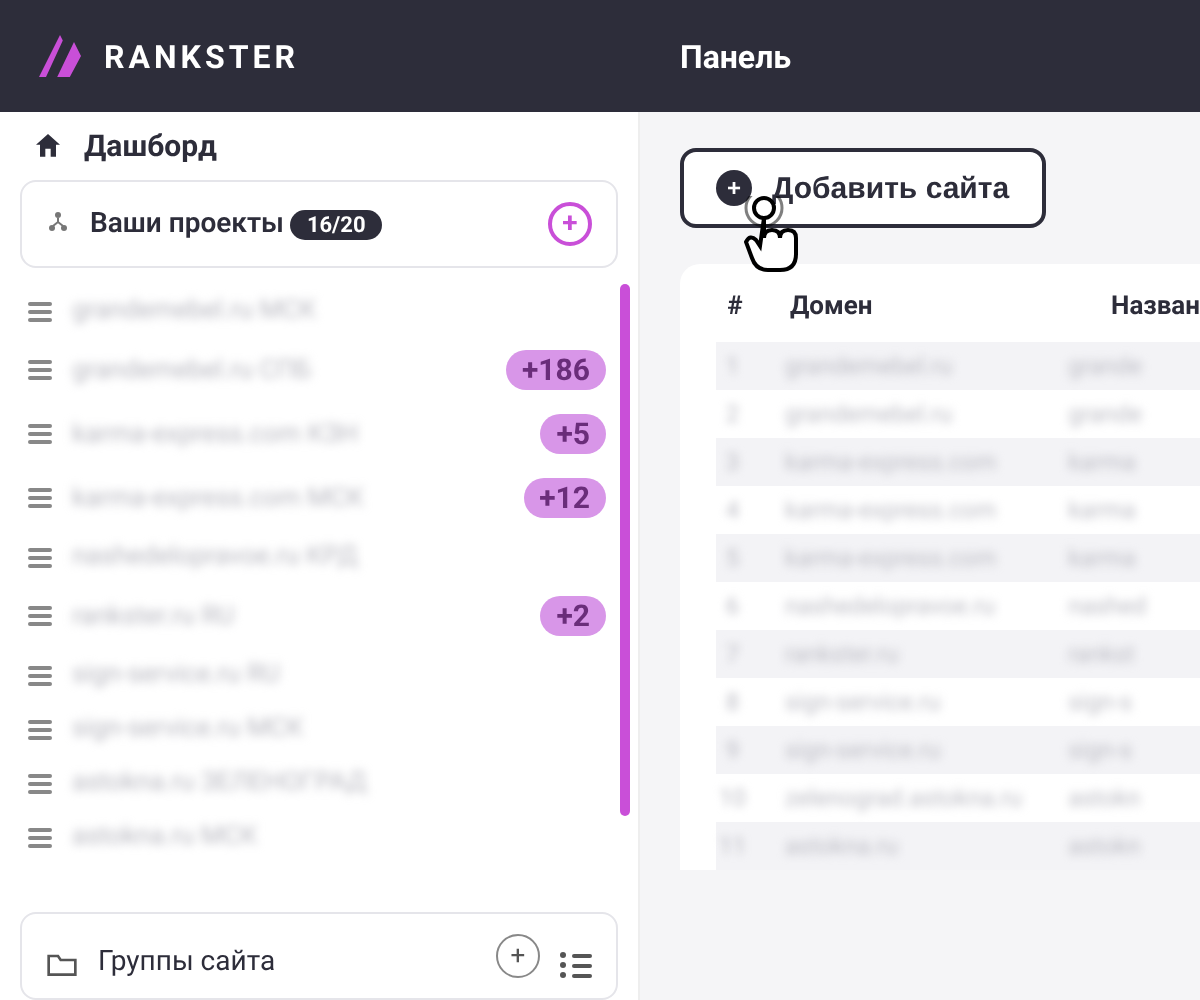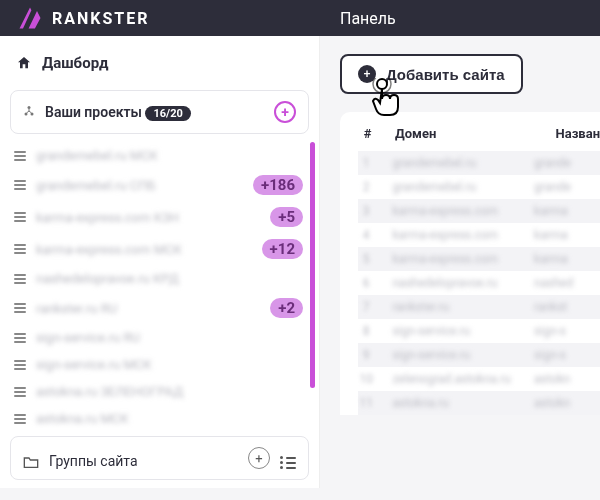--- a/index.html
+++ b/index.html
@@ -1,24 +1,24 @@
 <!DOCTYPE html>
 <html><head>
 <meta charset="utf-8">
 <style>
 *{margin:0;padding:0;box-sizing:border-box}
 body{font-family:-apple-system,BlinkMacSystemFont,"Segoe UI",Roboto,sans-serif;background:#f5f5f7;width:600px;height:500px;overflow:hidden;color:#2d2d3a}
-.top{display:flex;height:36px}
+.top{display:flex;height:56px}
 .brand{width:320px;background:#2d2d3a;display:flex;align-items:center;padding:0 16px;gap:8px}
 .brand-logo{width:28px;height:28px}
 .brand-text{color:#fff;font-weight:700;letter-spacing:2px;font-size:16px}
-.header-right{flex:1;background:#2d2d3a;display:flex;align-items:center;padding:0 20px;color:#fff;font-size:16px;font-weight:400}
+.header-right{flex:1;background:#2d2d3a;display:flex;align-items:center;padding:0 20px;color:#fff;font-size:16px;font-weight:700}
 .main{display:flex;height:calc(500px - 48px)}
 .sidebar{width:320px;background:#fff;display:flex;flex-direction:column;border-right:1px solid #eee}
-.dash-row{display:flex;align-items:center;gap:10px;padding:18px 16px;font-weight:700;font-size:15px}
+.dash-row{display:flex;align-items:center;gap:10px;padding:8px 16px;font-weight:700;font-size:15px}
 .projects-card{margin:0 10px 8px;border:1px solid #e5e5ea;border-radius:8px;padding:10px 12px;display:flex;align-items:center;gap:10px}
 .tree-icon{font-size:12px;color:#777}
 .projects-label{flex:1;text-align:left;font-weight:600;font-size:14px}
 .count-pill{background:#2d2d3a;color:#fff;border-radius:10px;padding:1px 8px;font-size:11px;font-weight:700}
 .add-ring{width:22px;height:22px;border:2px solid #c94fd8;border-radius:50%;display:flex;align-items:center;justify-content:center;color:#c94fd8;font-weight:700;font-size:14px}
 .plist{flex:1;overflow:hidden;position:relative;padding:0 4px 0 10px}
 .plist-scroll{position:absolute;right:4px;top:0;bottom:40px;width:5px;background:#c94fd8;border-radius:3px}
 .prow{display:flex;align-items:center;gap:10px;padding:6px 12px 6px 4px}
 .hamb{display:flex;flex-direction:column;gap:2px}
 .hamb span{width:12px;height:2px;background:#888;border-radius:1px}

